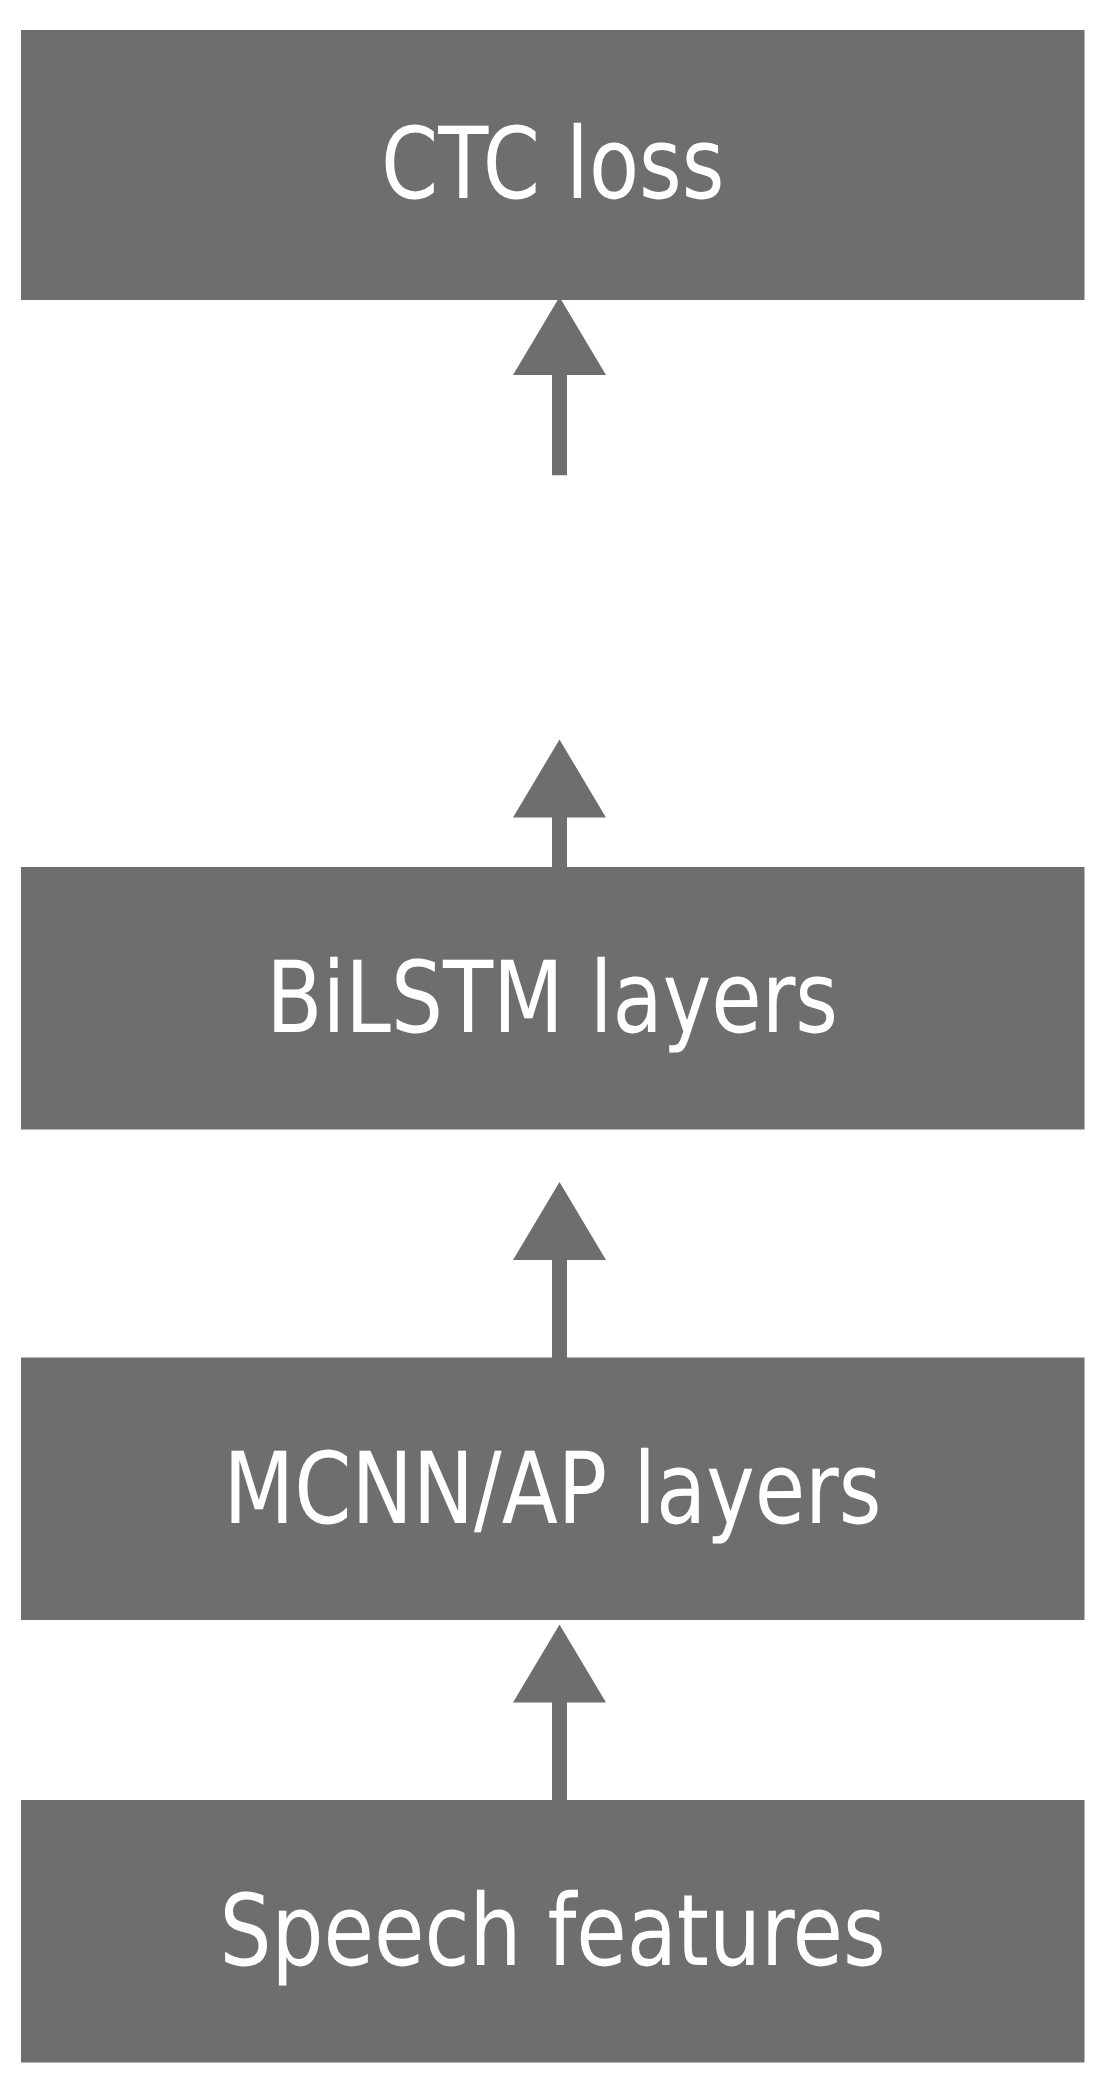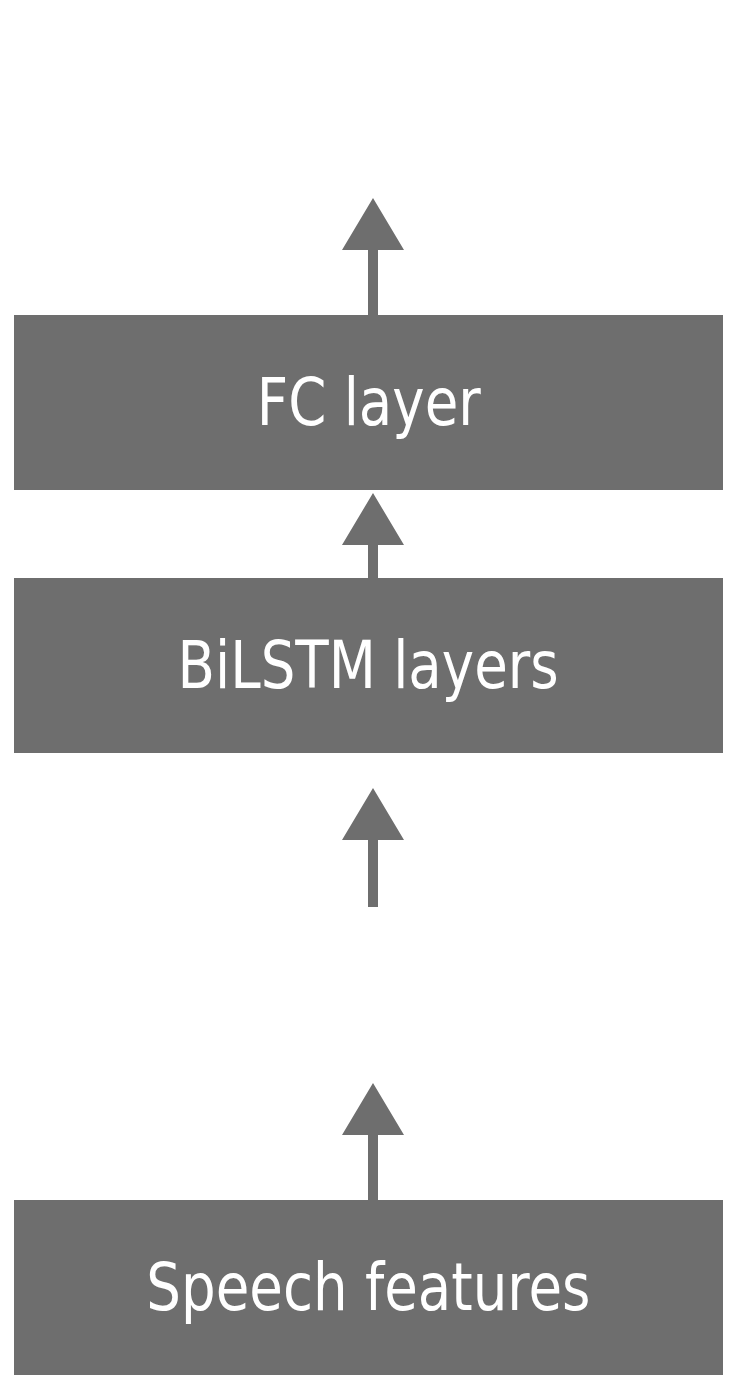--- a/index.html
+++ b/index.html
@@ -65,47 +65,50 @@
   #arrow-4 { top: 1083px; height: 119px; }
 
   .arrow svg { display: block; width: 64px; height: 100%; }
 </style>
 </head>
 <body>
 
 <div id="diagram-root">
   <div class="stack">
 
+    <div class="node-box" id="box-ctc-loss">
+      <span class="node-label">CTC loss</span>
+    </div>
 
     <div class="arrow" id="arrow-4">
       <svg viewBox="0 0 64 119" preserveAspectRatio="none">
         <polygon points="32,0 63,52 37,52 37,119 27,119 27,52 1,52" fill="#6e6e6e"></polygon>
       </svg>
     </div>
 
-    <div class="node-box" id="box-fc-layer">
-      <span class="node-label">FC layer</span>
-    </div>
 
     <div class="arrow" id="arrow-3">
       <svg viewBox="0 0 64 119" preserveAspectRatio="none">
         <polygon points="32,0 63,52 37,52 37,119 27,119 27,52 1,52" fill="#6e6e6e"></polygon>
       </svg>
     </div>
 
     <div class="node-box" id="box-bilstm-layers">
       <span class="node-label">BiLSTM layers</span>
     </div>
 
     <div class="arrow" id="arrow-2">
       <svg viewBox="0 0 64 119" preserveAspectRatio="none">
         <polygon points="32,0 63,52 37,52 37,119 27,119 27,52 1,52" fill="#6e6e6e"></polygon>
       </svg>
     </div>
 
+    <div class="node-box" id="box-mcnn-ap-layers">
+      <span class="node-label">MCNN/AP layers</span>
+    </div>
 
     <div class="arrow" id="arrow-1">
       <svg viewBox="0 0 64 119" preserveAspectRatio="none">
         <polygon points="32,0 63,52 37,52 37,119 27,119 27,52 1,52" fill="#6e6e6e"></polygon>
       </svg>
     </div>
 
     <div class="node-box" id="box-speech-features">
       <span class="node-label">Speech features</span>
     </div>

